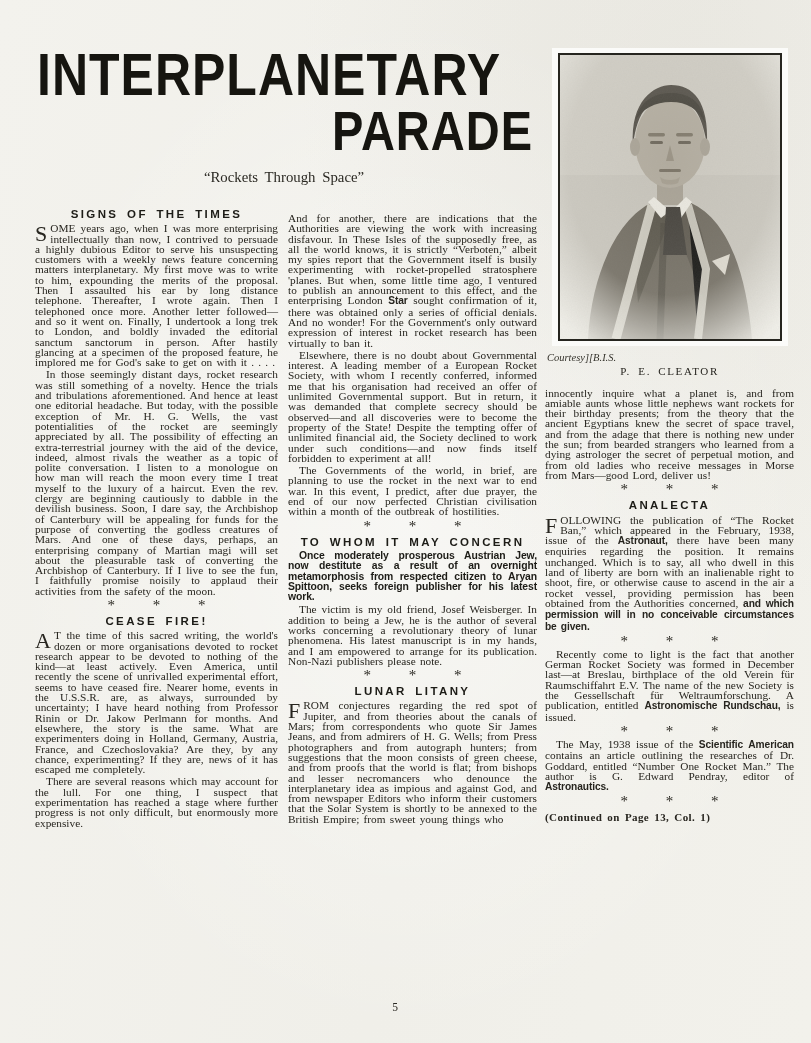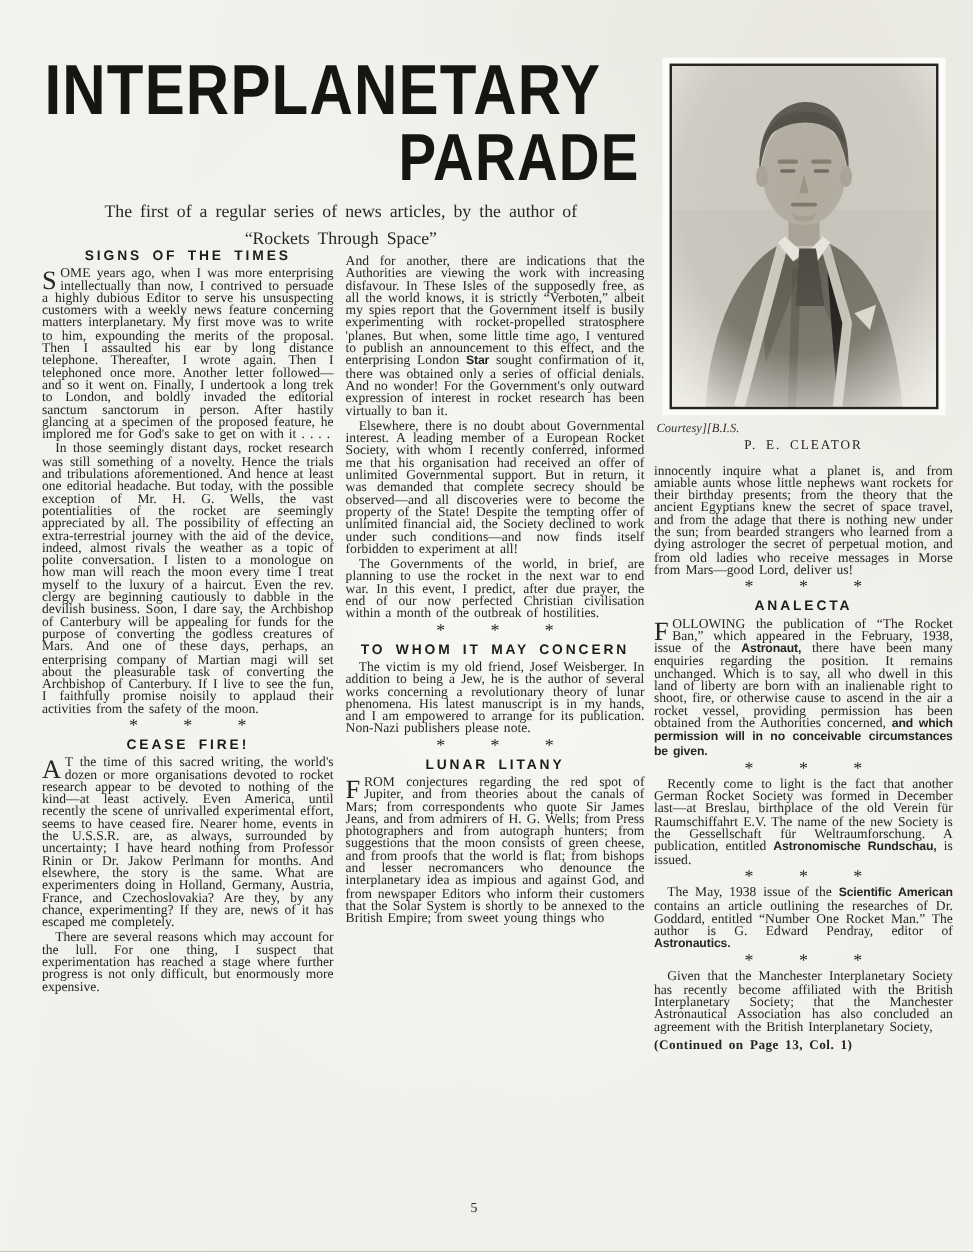--- a/index.html
+++ b/index.html
@@ -71,40 +71,40 @@
            font-size:11.5px;color:#2a2822;}
 </style>
 </head>
 <body>
 
 <div class="page">
 
   <h1 class="title1">INTERPLANETARY</h1>
   <h1 class="title2">PARADE</h1>
   <div class="subtitle">
-    <div>The first of a regular series of news articles, by the author of</div>
     <div>“Rockets Through Space”</div>
   </div>
 
   <div class="col col1">
     <p class="sec-h">SIGNS OF THE TIMES</p>
     <p class="noindent"><span class="dc">S</span><span>OME years ago, when I was more enterprising intellectually than now, I contrived to persuade a highly dubious Editor to serve his unsuspecting customers with a weekly news feature concerning matters interplanetary. My first move was to write to him, expounding the merits of the proposal. Then I assaulted his ear by long distance telephone. Thereafter, I wrote again. Then I telephoned once more. Another letter followed—and so it went on. Finally, I undertook a long trek to London, and boldly invaded the editorial sanctum sanctorum in person. After hastily glancing at a specimen of the proposed feature, he implored me for God's sake to get on with it . . . .</span></p>
     <p>In those seemingly distant days, rocket research was still something of a novelty. Hence the trials and tribulations aforementioned. And hence at least one editorial headache. But today, with the possible exception of Mr. H. G. Wells, the vast potentialities of the rocket are seemingly appreciated by all. The possibility of effecting an extra-terrestrial journey with the aid of the device, indeed, almost rivals the weather as a topic of polite conversation. I listen to a monologue on how man will reach the moon every time I treat myself to the luxury of a haircut. Even the rev. clergy are beginning cautiously to dabble in the devilish business. Soon, I dare say, the Archbishop of Canterbury will be appealing for funds for the purpose of converting the godless creatures of Mars. And one of these days, perhaps, an enterprising company of Martian magi will set about the pleasurable task of converting the Archbishop of Canterbury. If I live to see the fun, I faithfully promise noisily to applaud their activities from the safety of the moon.</p>
     <p class="sep">* * *</p>
     <p class="sec-h">CEASE FIRE!</p>
     <p class="noindent"><span class="dc">A</span><span>T the time of this sacred writing, the world's dozen or more organisations devoted to rocket research appear to be devoted to nothing of the kind—at least actively. Even America, until recently the scene of unrivalled experimental effort, seems to have ceased fire. Nearer home, events in the U.S.S.R. are, as always, surrounded by uncertainty; I have heard nothing from Professor Rinin or Dr. Jakow Perlmann for months. And elsewhere, the story is the same. What are experimenters doing in Holland, Germany, Austria, France, and Czechoslovakia? Are they, by any chance, experimenting? If they are, news of it has escaped me completely.</span></p>
     <p>There are several reasons which may account for the lull. For one thing, I suspect that experimentation has reached a stage where further progress is not only difficult, but enormously more expensive.</p>
   </div>
 
   <div class="col col2">
     <p class="noindent"><span>And for another, there are indications that the Authorities are viewing the work with increasing disfavour. In These Isles of the supposedly free, as all the world knows, it is strictly “Verboten,” albeit my spies report that the Government itself is busily experimenting with rocket-propelled stratosphere 'planes. But when, some little time ago, I ventured to publish an announcement to this effect, and the enterprising London </span><span class="b">Star</span><span> sought confirmation of it, there was obtained only a series of official denials. And no wonder! For the Government's only outward expression of interest in rocket research has been virtually to ban it.</span></p>
     <p>Elsewhere, there is no doubt about Governmental interest. A leading member of a European Rocket Society, with whom I recently conferred, informed me that his organisation had received an offer of unlimited Governmental support. But in return, it was demanded that complete secrecy should be observed—and all discoveries were to become the property of the State! Despite the tempting offer of unlimited financial aid, the Society declined to work under such conditions—and now finds itself forbidden to experiment at all!</p>
     <p>The Governments of the world, in brief, are planning to use the rocket in the next war to end war. In this event, I predict, after due prayer, the end of our now perfected Christian civilisation within a month of the outbreak of hostilities.</p>
     <p class="sep">* * *</p>
     <p class="sec-h">TO WHOM IT MAY CONCERN</p>
+    <p class="p-bold">Once moderately prosperous Austrian Jew, now destitute as a result of an overnight metamorphosis from respected citizen to Aryan Spittoon, seeks foreign publisher for his latest work.</p>
     <p>The victim is my old friend, Josef Weisberger. In addition to being a Jew, he is the author of several works concerning a revolutionary theory of lunar phenomena. His latest manuscript is in my hands, and I am empowered to arrange for its publication. Non-Nazi publishers please note.</p>
     <p class="sep">* * *</p>
     <p class="sec-h">LUNAR LITANY</p>
     <p class="noindent"><span class="dc">F</span><span>ROM conjectures regarding the red spot of Jupiter, and from theories about the canals of Mars; from correspondents who quote Sir James Jeans, and from admirers of H. G. Wells; from Press photographers and from autograph hunters; from suggestions that the moon consists of green cheese, and from proofs that the world is flat; from bishops and lesser necromancers who denounce the interplanetary idea as impious and against God, and from newspaper Editors who inform their customers that the Solar System is shortly to be annexed to the British Empire; from sweet young things who</span></p>
   </div>
 
   <div class="col col3">
     <div class="photo-wrap">
       <div class="photo-frame">
         <svg viewBox="0 0 220 284" preserveAspectRatio="xMidYMid slice">
@@ -167,18 +167,17 @@
 
     <p class="noindent">innocently inquire what a planet is, and from amiable aunts whose little nephews want rockets for their birthday presents; from the theory that the ancient Egyptians knew the secret of space travel, and from the adage that there is nothing new under the sun; from bearded strangers who learned from a dying astrologer the secret of perpetual motion, and from old ladies who receive messages in Morse from Mars—good Lord, deliver us!</p>
     <p class="sep">* * *</p>
     <p class="sec-h">ANALECTA</p>
     <p class="noindent"><span class="dc">F</span><span><span>OLLOWING the publication of “The Rocket Ban,” which appeared in the February, 1938, issue of the </span><span class="b">Astronaut,</span><span> there have been many enquiries regarding the position. It remains unchanged. Which is to say, all who dwell in this land of liberty are born with an inalienable right to shoot, fire, or otherwise cause to ascend in the air a rocket vessel, providing permission has been obtained from the Authorities concerned, </span><span class="b">and which permission will in no conceivable circumstances be given.</span></span></p>
     <p class="sep">* * *</p>
     <p><span>Recently come to light is the fact that another German Rocket Society was formed in December last—at Breslau, birthplace of the old Verein für Raumschiffahrt E.V. The name of the new Society is the Gessellschaft für Weltraumforschung. A publication, entitled </span><span class="b">Astronomische Rundschau,</span><span> is issued.</span></p>
     <p class="sep">* * *</p>
     <p><span>The May, 1938 issue of the </span><span class="b">Scientific American</span><span> contains an article outlining the researches of Dr. Goddard, entitled “Number One Rocket Man.” The author is G. Edward Pendray, editor of </span><span class="b">Astronautics.</span></p>
     <p class="sep">* * *</p>
-    <p>Given that the Manchester Interplanetary Society has recently become affiliated with the British Interplanetary Society; that the Manchester Astronautical Association has also concluded an agreement with the British Interplanetary Society,</p>
     <p class="p-cont">(Continued on Page 13, Col. 1)</p>
   </div>
 
   <div class="pagenum">5</div>
 </div>
 
 </body></html>

